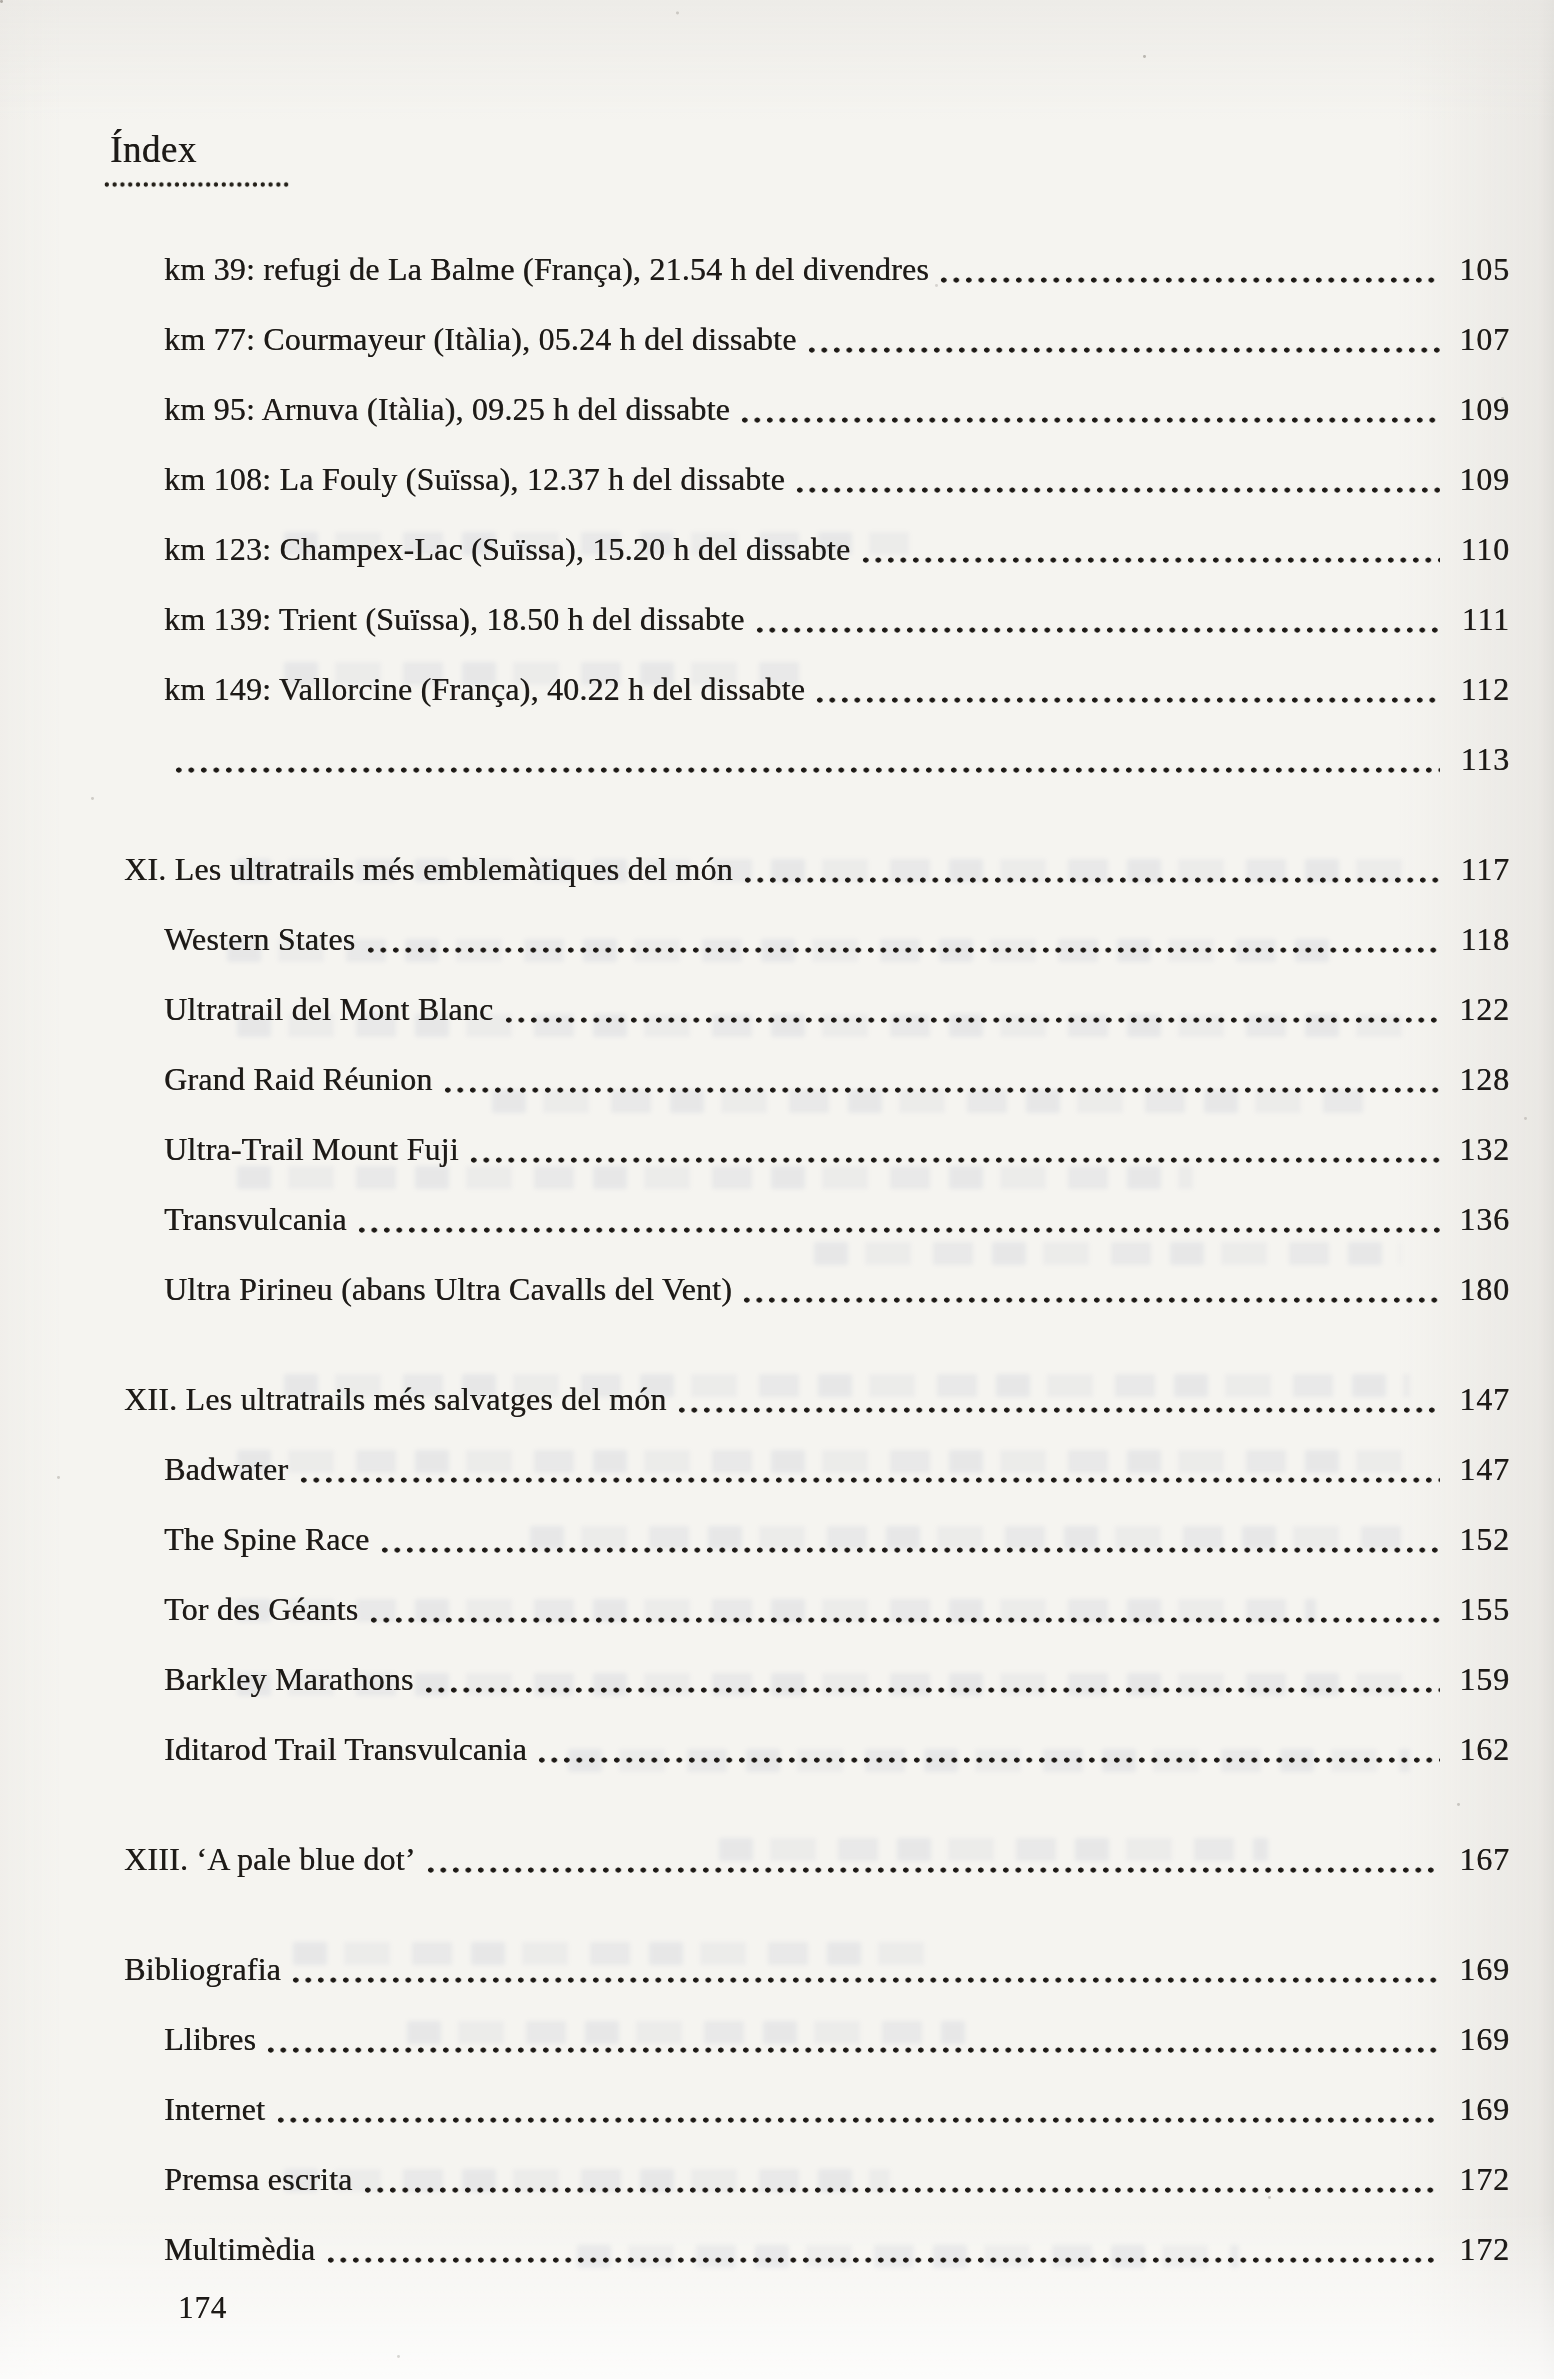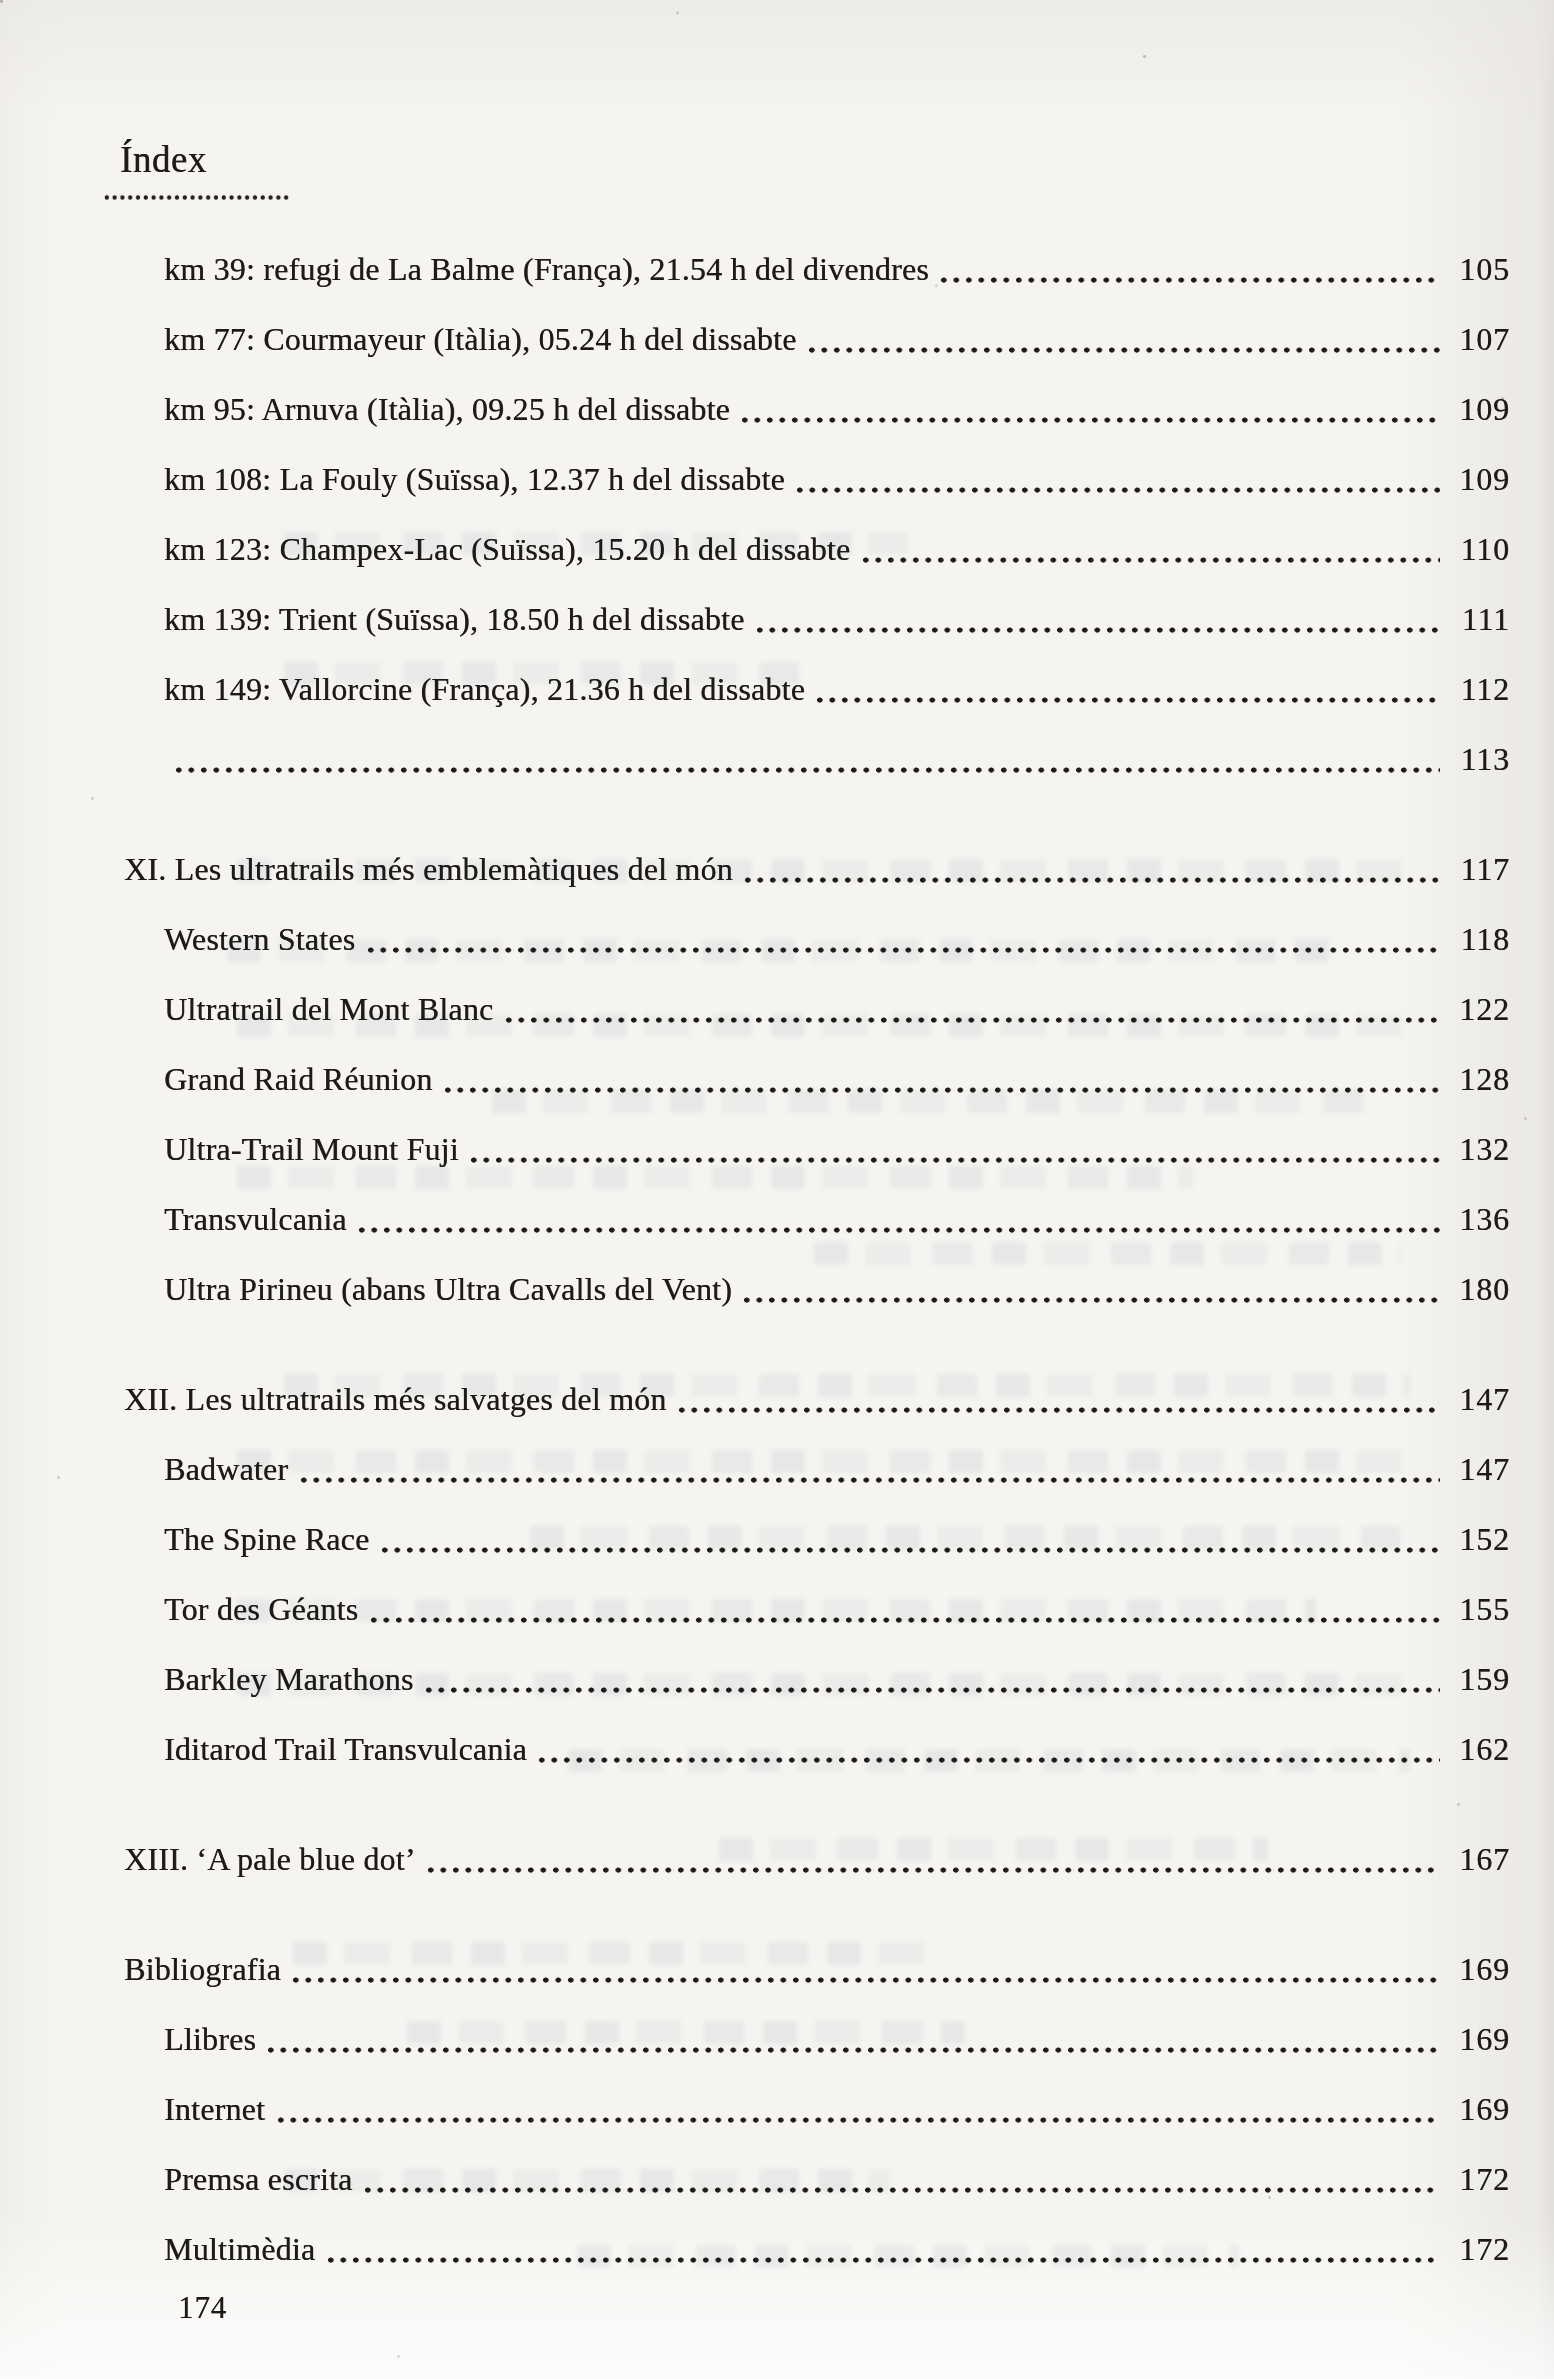--- a/index.html
+++ b/index.html
@@ -25,21 +25,21 @@
     inset: 0;
   }
 
   
   .index-header {
     position: absolute;
     left: 104px;
     top: 125px;
   }
   .index-header h1 {
-    margin: 16px;
+    margin: 6px;
     font-size: 37px;
     font-weight: normal;
     letter-spacing: 0.5px;
     line-height: 1;
     text-shadow: 0.4px 0.2px 0 rgba(25,22,18,0.85);
   }
   .dotted-rule {
     margin-top: 13.2px;
     width: 185px;
     height: 6.6px;
@@ -192,21 +192,21 @@
           <span class="toc-label">km 123: Champex-Lac (Suïssa), 15.20 h del dissabte</span>
           <span class="toc-dots"></span>
           <span class="toc-page">110</span>
         </div>
         <div class="toc-row level-1">
           <span class="toc-label">km 139: Trient (Suïssa), 18.50 h del dissabte</span>
           <span class="toc-dots"></span>
           <span class="toc-page">111</span>
         </div>
         <div class="toc-row level-1">
-          <span class="toc-label">km 149: Vallorcine (França), 21.36 h del dissabte</span>
+          <span class="toc-label">km 149: Vallorcine (França), 40.22 h del dissabte</span>
           <span class="toc-dots"></span>
           <span class="toc-page">112</span>
         </div>
         <div class="toc-row level-1">
           <span class="toc-dots"></span>
           <span class="toc-page">113</span>
         </div>
       </div>
       <div class="toc-group">
         <div class="toc-row level-0">

